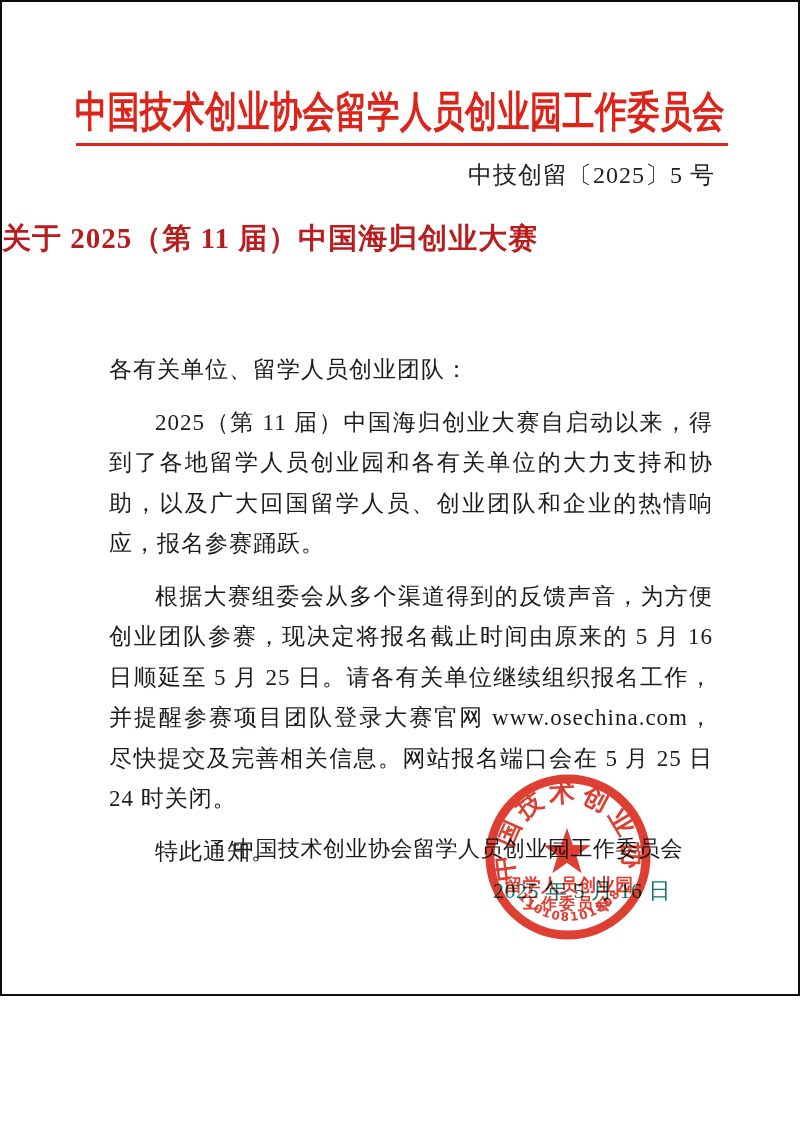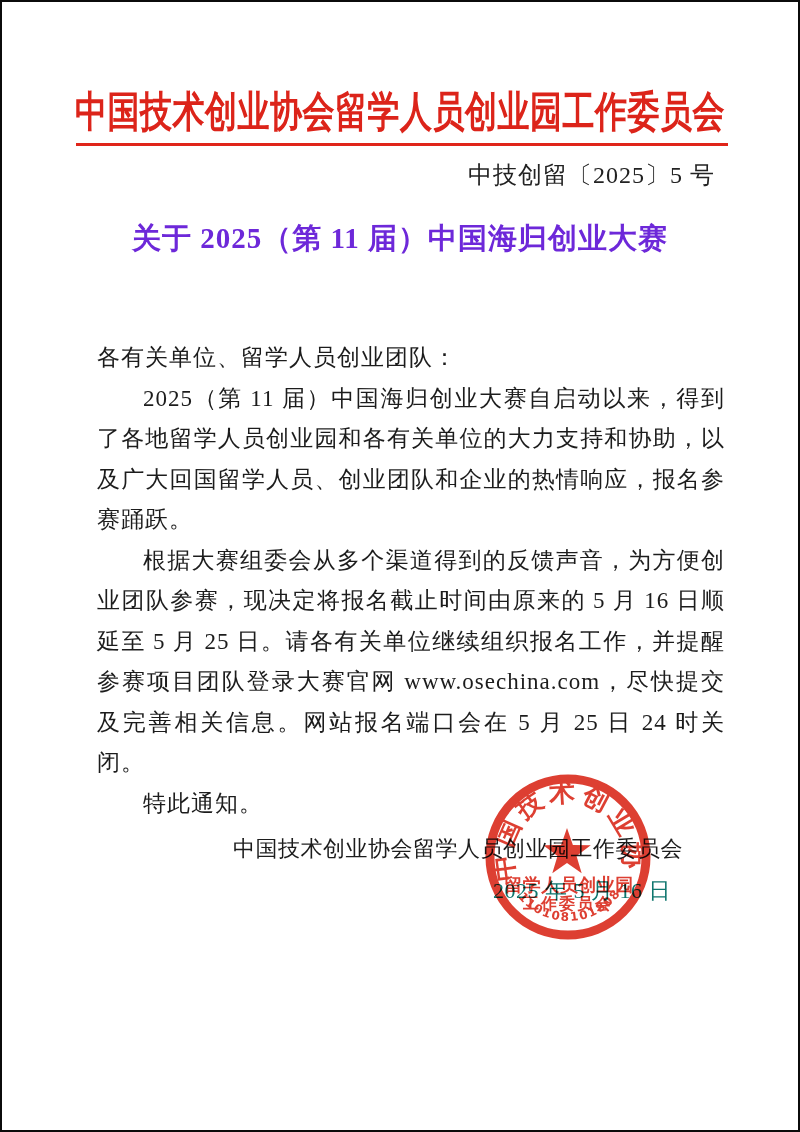--- a/index.html
+++ b/index.html
@@ -3,21 +3,21 @@
 <meta charset="utf-8">
 <style>
   html, body {
     margin: 0;
     padding: 0;
     background: #ffffff;
   }
   .page {
     position: relative;
     width: 800px;
-    height: 1132px;
+    height: 996px;
     box-sizing: border-box;
     background: #ffffff;
     border: 2px solid #0b0b0b;
     overflow: hidden;
     font-family: "Liberation Serif", "DejaVu Serif", serif;
     color: #1c1c1c;
   }
   .org-title {
     position: absolute;
     top: 80px;
@@ -52,40 +52,39 @@
     font-size: 24px;
     line-height: 30px;
     color: #222222;
     letter-spacing: 1px;
   }
   .doc-title {
     position: absolute;
     top: 214px;
     left: 0;
     right: 0;
-    text-align: center;
     font-size: 29px;
     line-height: 44px;
     font-weight: bold;
-    color: #6d28d9;
+    color: #b91c1c;
     letter-spacing: 1px;
   }
   .body-text {
     position: absolute;
     top: 336px;
     left: 95px;
     width: 628px;
     font-size: 23px;
     line-height: 40.5px;
     letter-spacing: 1px;
     text-align: justify;
     color: #1c1c1c;
   }
   .body-text p {
-    margin: 0;
+    margin: 12px;
     padding: 0;
   }
   .body-text p.indent {
     text-indent: 2em;
   }
   .sig-org {
     position: absolute;
     top: 832px;
     right: 115px;
     font-size: 22px;

